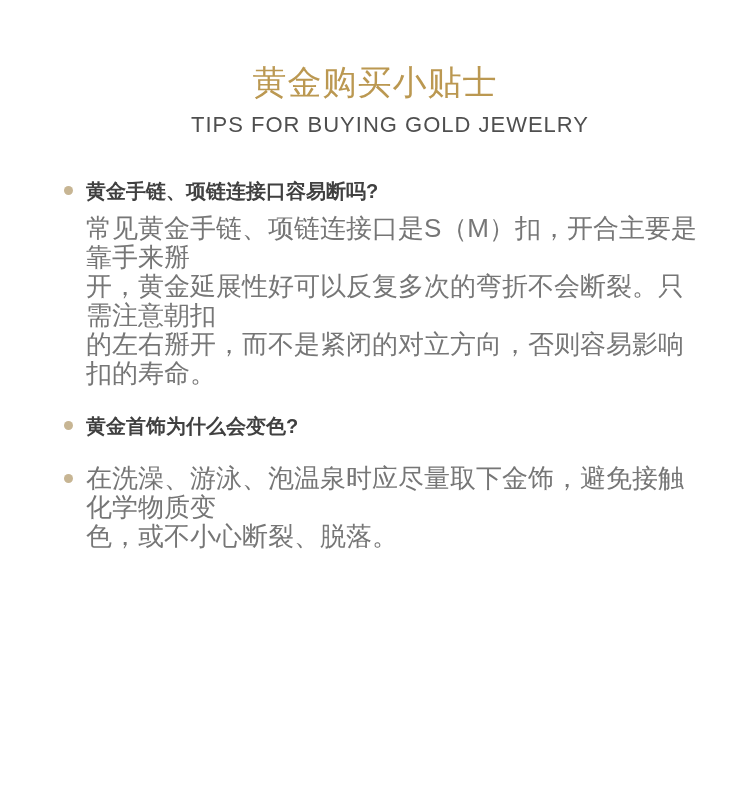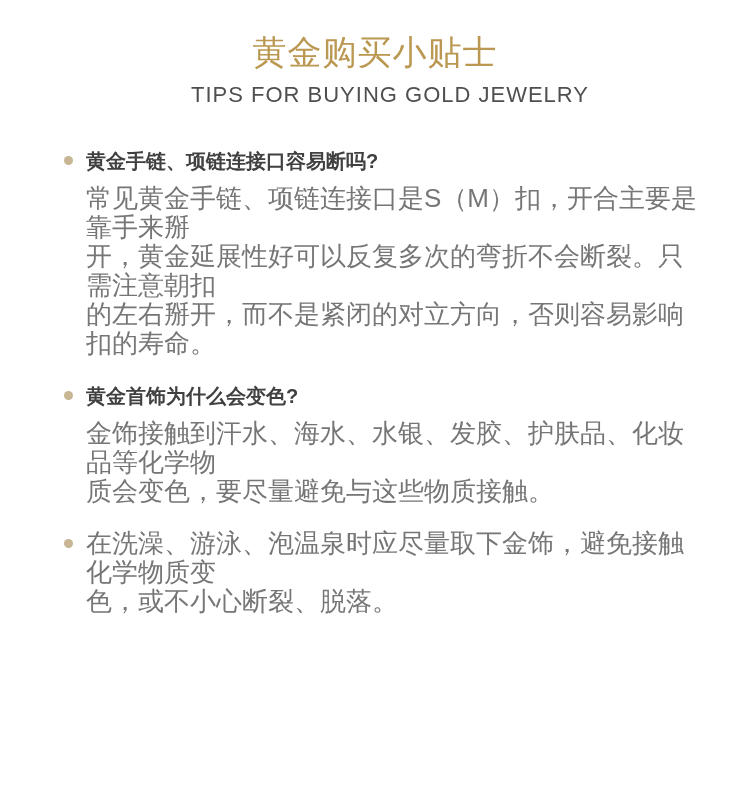--- a/index.html
+++ b/index.html
@@ -16,21 +16,21 @@
     background: var(--background);
     font-family: "Liberation Sans", "DejaVu Sans", sans-serif;
   }
   .page {
     width: 750px;
     height: 790px;
     background: var(--background);
     overflow: hidden;
   }
   .header {
-    padding-top: 32px;
+    padding-top: 62px;
     text-align: center;
   }
   .title {
     font-size: 34px;
     line-height: 40px;
     font-weight: 500;
     letter-spacing: 1px;
     color: var(--title-gold);
   }
   .subtitle {
@@ -91,22 +91,20 @@
       <span class="bullet"></span>
       <div class="section-heading">黄金手链、项链连接口容易断吗?</div>
       <div class="section-body">常见黄金手链、项链连接口是S（M）扣，开合主要是靠手来掰
 开，黄金延展性好可以反复多次的弯折不会断裂。只需注意朝扣
 的左右掰开，而不是紧闭的对立方向，否则容易影响扣的寿命。</div>
     </div>
 
     <div class="section">
       <span class="bullet"></span>
       <div class="section-heading">黄金首饰为什么会变色?</div>
-      <div class="section-body">金饰接触到汗水、海水、水银、发胶、护肤品、化妆品等化学物
-质会变色，要尽量避免与这些物质接触。</div>
     </div>
 
 
     <div class="section">
       <span class="bullet"></span>
       <div class="section-body">在洗澡、游泳、泡温泉时应尽量取下金饰，避免接触化学物质变
 色，或不小心断裂、脱落。</div>
     </div>
 
   </div>

